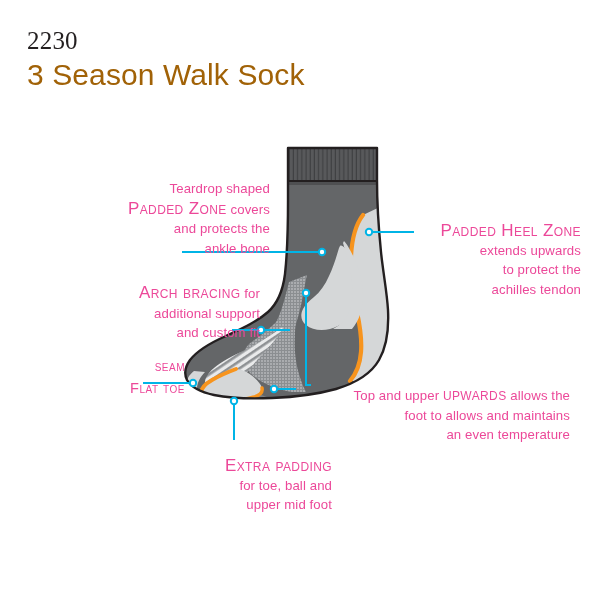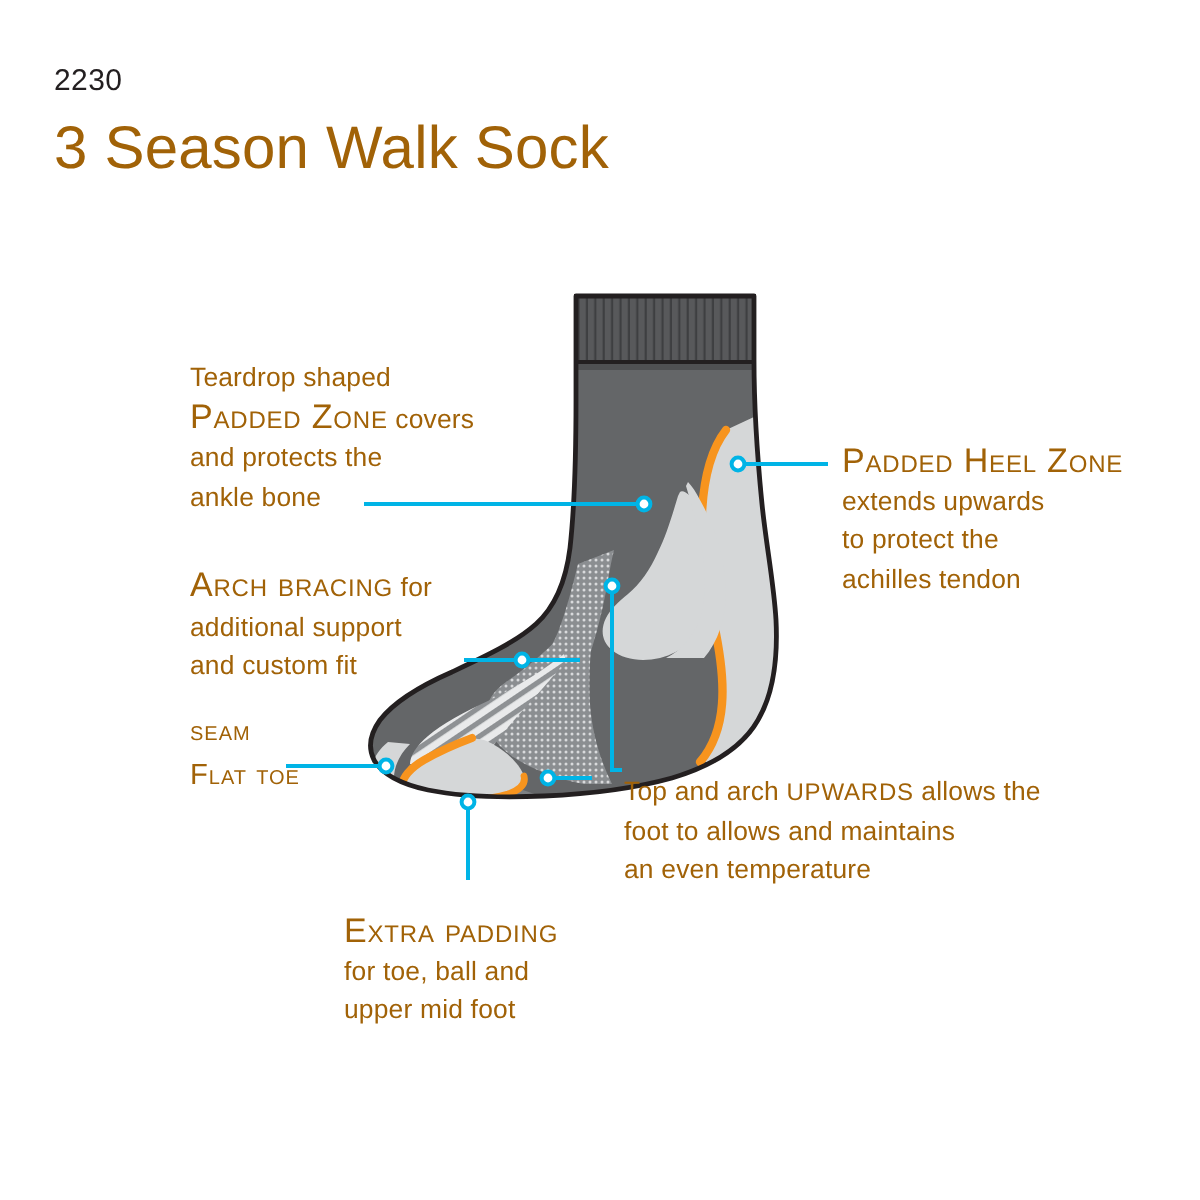--- a/index.html
+++ b/index.html
@@ -22,42 +22,44 @@
   }
 
   
   #header {
     position: absolute;
     left: 27px;
     top: 28px;
     width: 420px;
   }
   #product-code {
-    font-size: 15px;
+    font-size: 25px;
     line-height: 26px;
     letter-spacing: 0.2px;
     color: #231f20;
     font-weight: 400;
+    font-family: Liberation Serif, serif;
   }
   #product-title {
     font-size: 30px;
     line-height: 36px;
     letter-spacing: 0.1px;
     color: #a16207;
     font-weight: 400;
     margin-top: 3px;
   }
 
   
   .annot {
     position: absolute;
     font-size: 13.2px;
     line-height: 19.5px;
-    color: #a16207;
+    color: #ec4899;
     letter-spacing: 0.1px;
+    text-align: right;
   }
   .annot .sc {
     font-variant: small-caps;
     font-size: 17px;
     letter-spacing: 0.4px;
   }
   .annot.allcaps {
     font-variant: small-caps;
     font-size: 14.6px;
     letter-spacing: 0.5px;
@@ -300,18 +302,18 @@
   </div>
 
   <div class="annot" id="annot-heel">
     <div class="sc">Padded Heel Zone</div>
     <div>extends upwards</div>
     <div>to protect the</div>
     <div>achilles tendon</div>
   </div>
 
   <div class="annot" id="annot-vent">
-    <div><span>Top and arch </span><span class="sc">upwards</span><span> allows the</span></div>
+    <div><span>Top and upper </span><span class="sc">upwards</span><span> allows the</span></div>
     <div>foot to allows and maintains</div>
     <div>an even temperature</div>
   </div>
 
 </div>
 
 </body></html>

